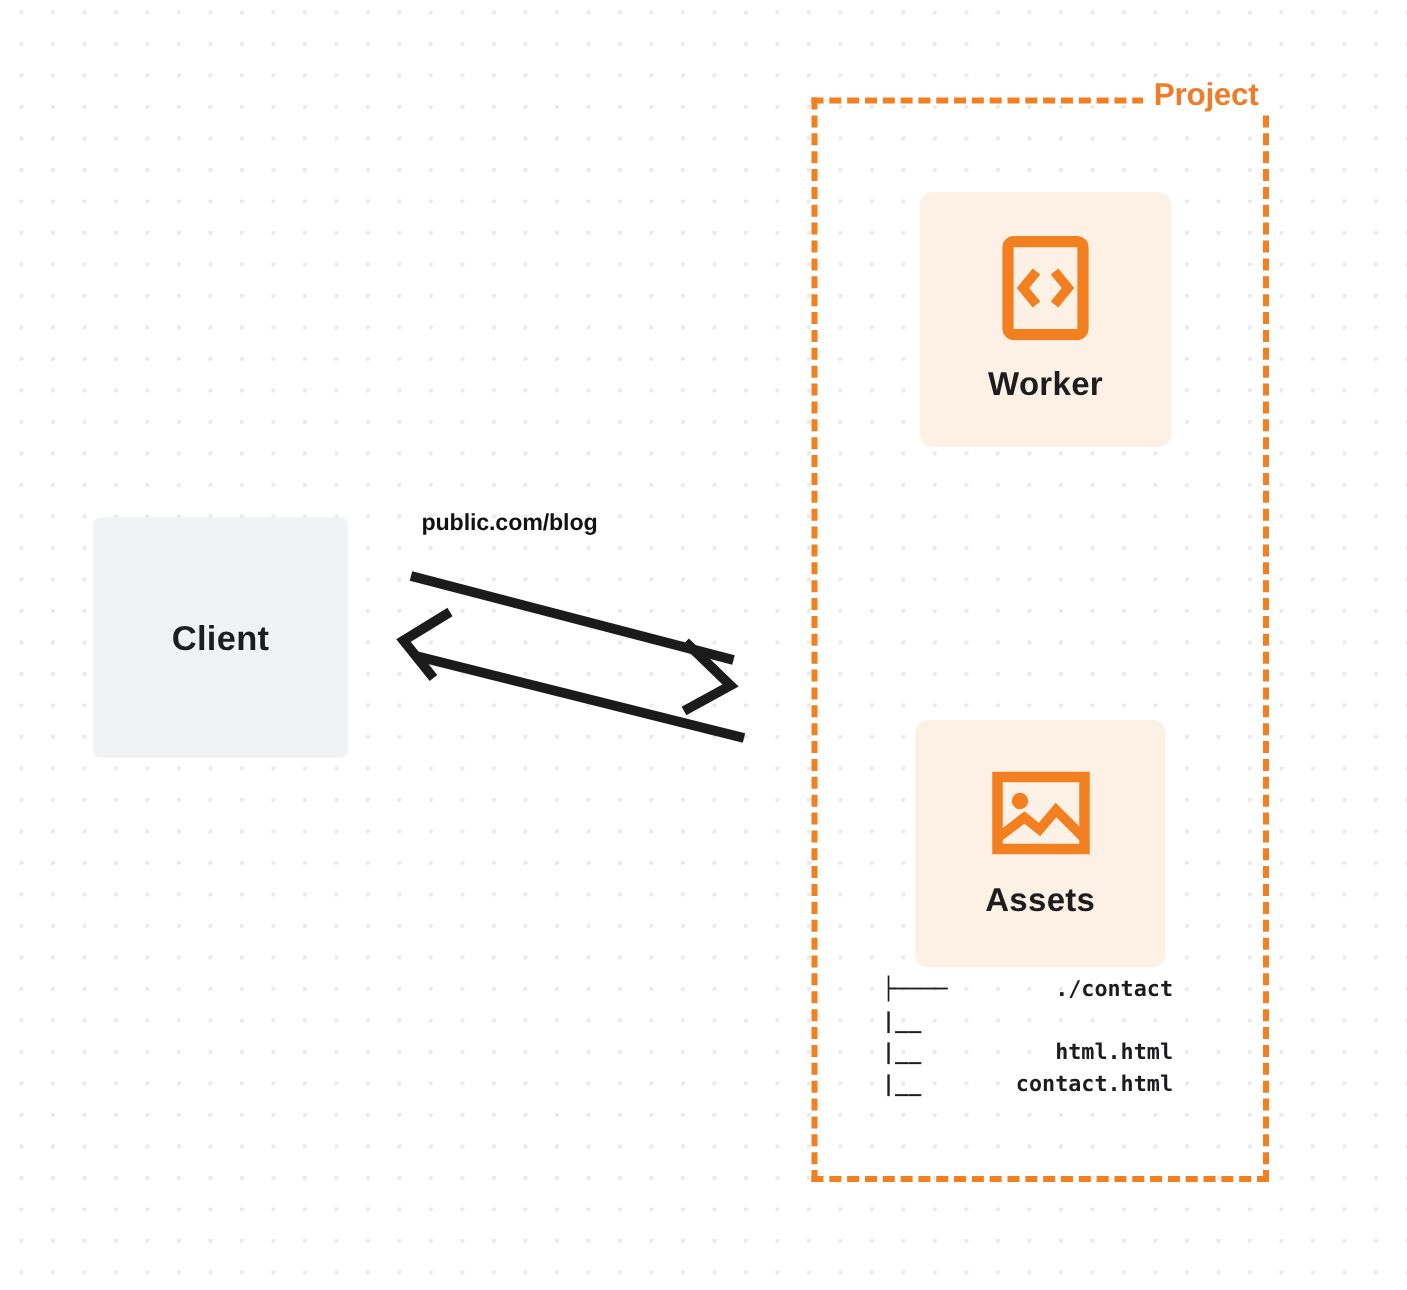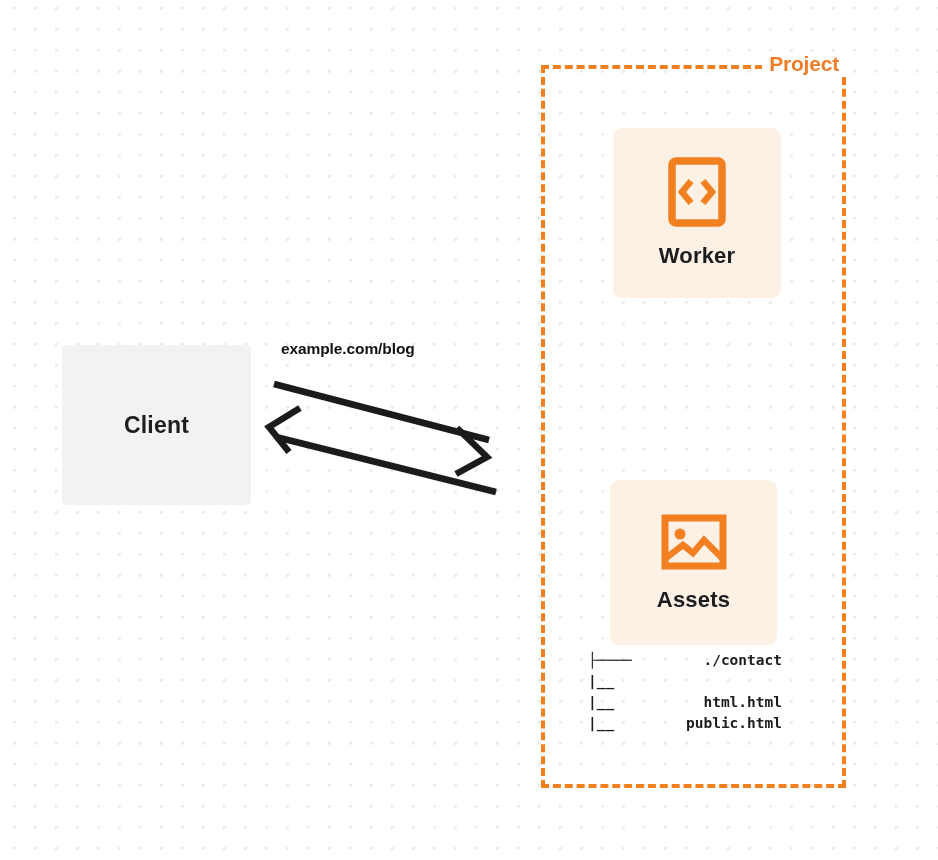--- a/index.html
+++ b/index.html
@@ -18,21 +18,21 @@
     overflow: hidden;
     font-family: "Liberation Sans", sans-serif;
     -webkit-font-smoothing: antialiased;
   }
 
   
   .client-node {
     position: absolute;
     left: 62px;
     top: 345px;
-    width: 189px;
+    width: 170px;
     height: 160px;
     background: #f1f2f4;
     border-radius: 5px;
     display: flex;
     align-items: center;
     justify-content: center;
   }
   .client-label {
     font-size: 23px;
     font-weight: bold;
@@ -149,21 +149,21 @@
 </style>
 </head>
 <body>
 
 <div id="canvas">
 
   <div class="client-node">
     <div class="client-label">Client</div>
   </div>
 
-  <div class="request-label">example.com/blog</div>
+  <div class="request-label">public.com/blog</div>
 
   <svg class="arrows-svg" viewBox="0 0 938 860">
     <g stroke="#1b1b1b" stroke-width="6.5" fill="none" stroke-linecap="butt" stroke-linejoin="miter">
 
       <line x1="489" y1="440" x2="274" y2="384"></line>
 
       <line x1="276" y1="437" x2="496" y2="492"></line>
     </g>
 
     <g stroke="#1b1b1b" stroke-width="6.5" fill="none" stroke-linecap="butt">
@@ -205,17 +205,17 @@
     </div>
     <div class="tree-row">
       <span class="tree-branch">|__</span>
     </div>
     <div class="tree-row">
       <span class="tree-branch">|__</span>
       <span class="tree-name">html.html</span>
     </div>
     <div class="tree-row">
       <span class="tree-branch">|__</span>
-      <span class="tree-name">public.html</span>
+      <span class="tree-name">contact.html</span>
     </div>
   </div>
 
 </div>
 
 </body></html>

